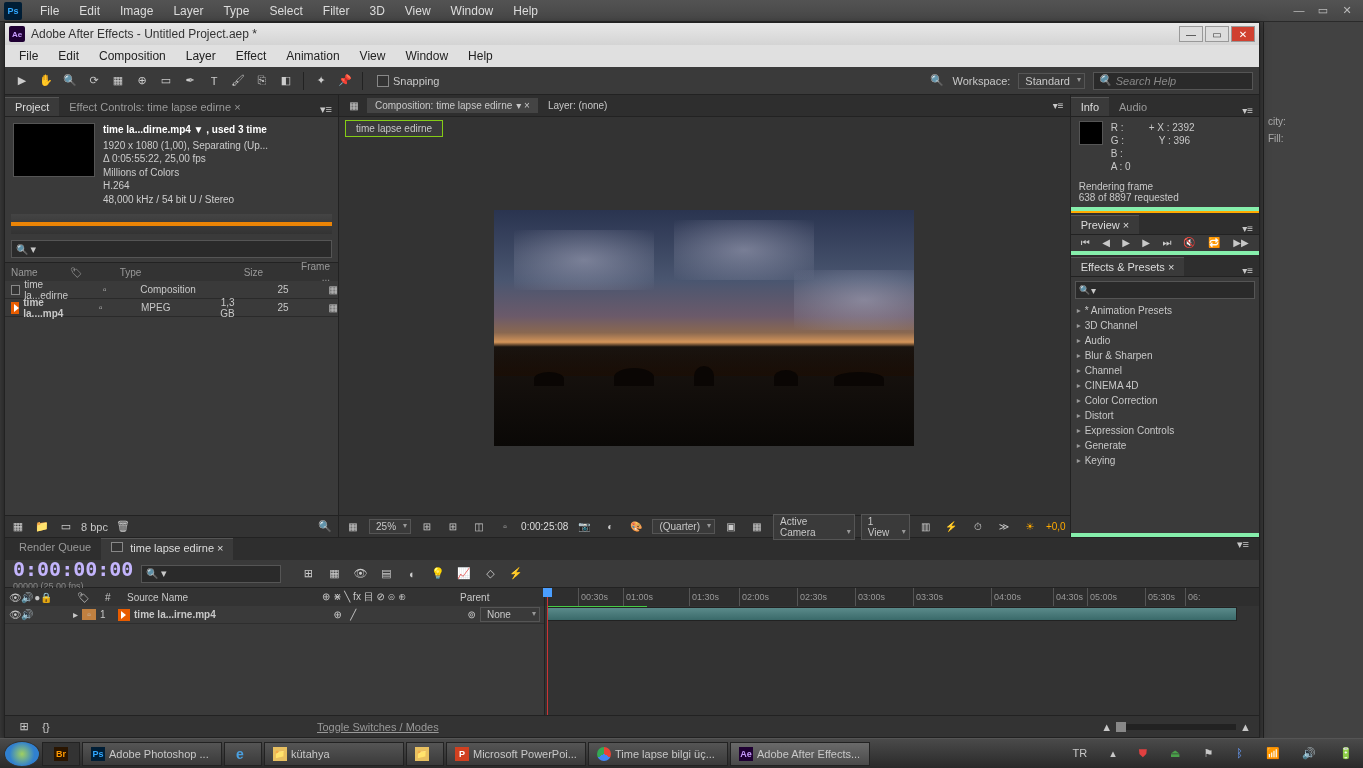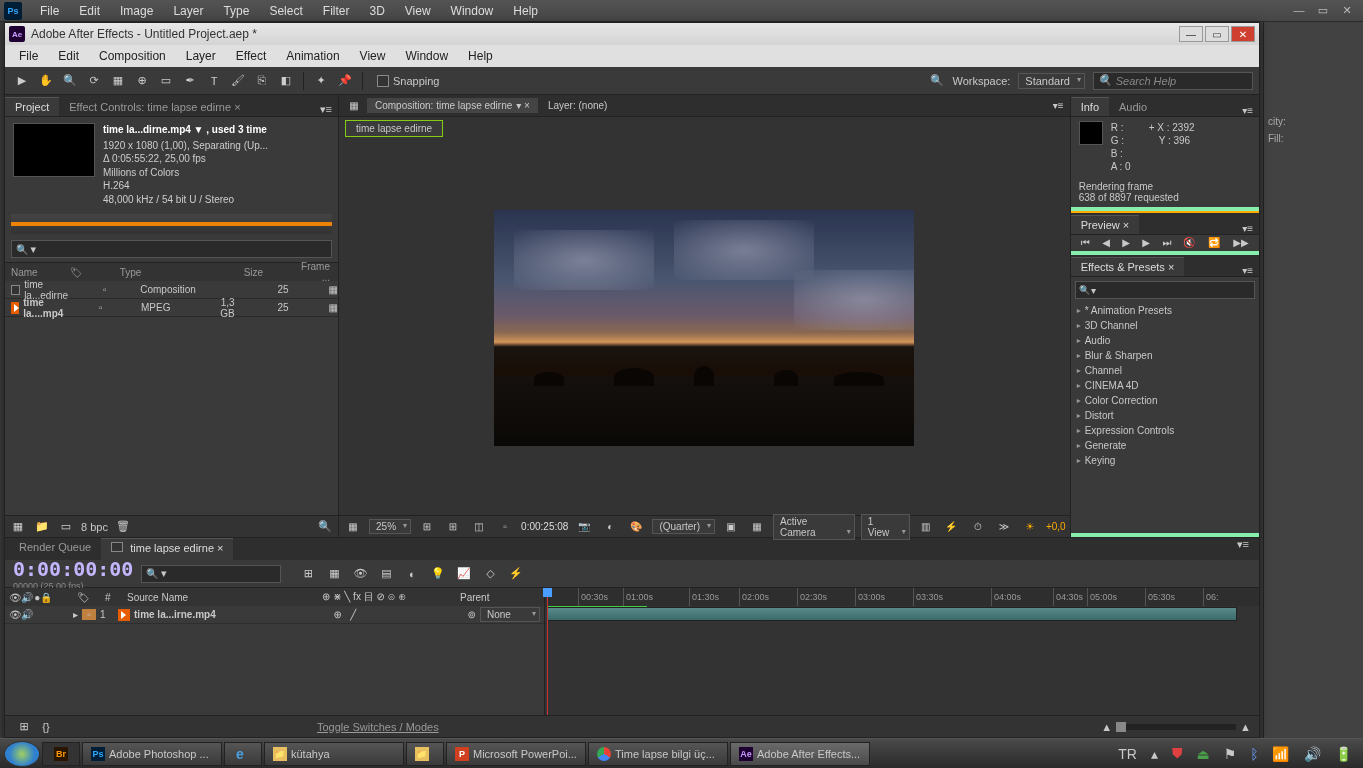--- a/index.html
+++ b/index.html
@@ -119,21 +119,21 @@
 
 
 .ps-panels { position:absolute; right:0; top:22px; bottom:30px; width:100px; background:#424242; border-left:1px solid #222; padding:4px; font-size:10px; color:#aaa; }
 
 
 .taskbar { position:absolute; bottom:0; left:0; right:0; height:30px; background:linear-gradient(#4a4a4a,#2a2a2a); display:flex; align-items:center; padding:0 4px; gap:2px; border-top:1px solid #555; }
 .start { width:36px; height:26px; background:radial-gradient(circle at 50% 50%, #a0d060 0%, #3080d0 60%); border-radius:50%; cursor:pointer; border:1px solid #333; }
 .pinned { width:38px; height:24px; background:#333; border:1px solid #222; display:flex; align-items:center; justify-content:center; font-size:9px; cursor:pointer; }
 .task-item { height:24px; padding:0 8px; background:linear-gradient(#555,#3a3a3a); border:1px solid #222; display:flex; align-items:center; gap:4px; font-size:11px; cursor:pointer; min-width:140px; }
 .task-item.active { background:linear-gradient(#6a6a6a,#4a4a4a); }
-.tray { margin-left:auto; display:flex; align-items:flex-end; gap:14px; padding-right:6px; font-size:14px; }
+.tray { margin-left:auto; display:flex; align-items:flex-start; gap:23px; padding-right:6px; font-size:11px; }
 .tray span { cursor:pointer; }
 .ti-icon { width:14px; height:14px; display:inline-flex; align-items:center; justify-content:center; font-size:9px; font-weight:bold; }
 .ti-ps { background:#001e36; color:#31a8ff; }
 .ti-ae { background:#1f0033; color:#c99cff; }
 .ti-br { background:#2a1500; color:#ff9a00; }
 .ti-ie { color:#4aa0e0; font-size:14px; }
 .ti-fold { background:#e8c060; color:#886020; }
 .ti-pp { background:#d04020; color:#fff; }
 .ti-ch { background:conic-gradient(#ea4335 0 120deg,#4285f4 120deg 240deg,#34a853 240deg); border-radius:50%; }
 </style>
@@ -459,21 +459,21 @@
             <div class="tick" style="left: 78px;">01:00s</div>
             <div class="tick" style="left: 144px;">01:30s</div>
             <div class="tick" style="left: 194px;">02:00s</div>
             <div class="tick" style="left: 252px;">02:30s</div>
             <div class="tick" style="left: 310px;">03:00s</div>
             <div class="tick" style="left: 368px;">03:30s</div>
             <div class="tick" style="left: 446px;">04:00s</div>
             <div class="tick" style="left: 508px;">04:30s</div>
             <div class="tick" style="left: 542px;">05:00s</div>
             <div class="tick" style="left: 600px;">05:30s</div>
-            <div class="tick" style="left: 658px;">06:</div>
+            <div class="tick" style="left: 640px;">06:</div>
           </div>
         <div class="tl-track">
           <div class="green-seg"></div>
           <div class="clip-bar"></div>
         </div>
         <div class="playhead"></div>
       </div>
     </div>
     <div class="tl-foot">
       <div class="tbtn">⊞</div>

